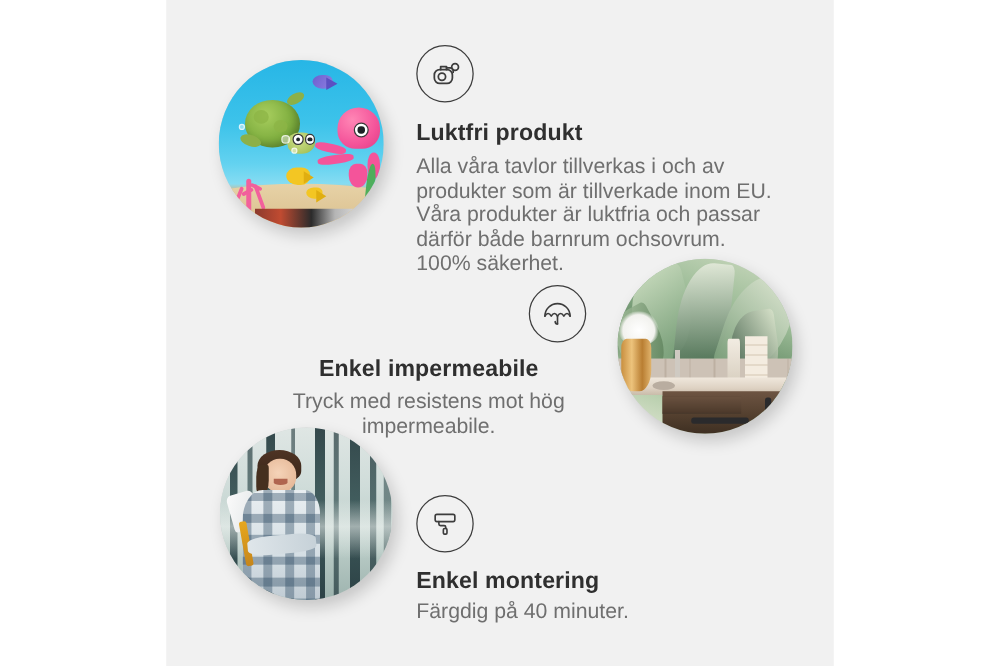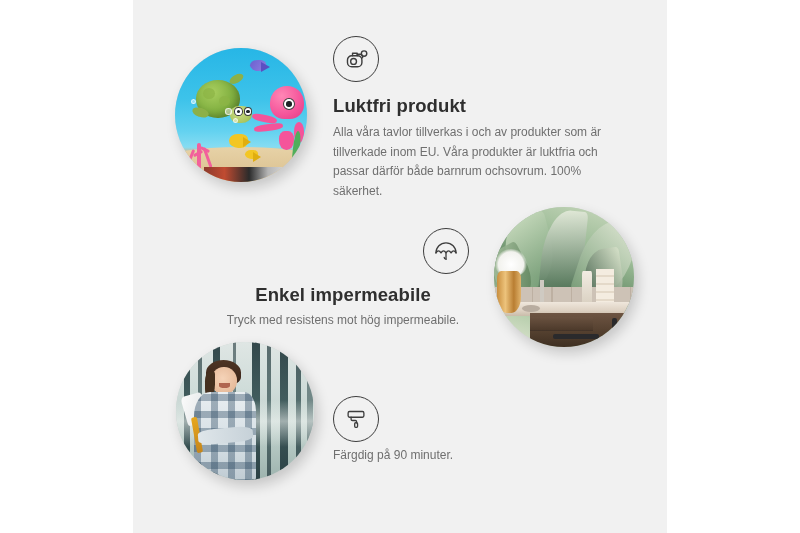--- a/index.html
+++ b/index.html
@@ -304,21 +304,21 @@
     display:flex; align-items:center; justify-content:center;
     box-sizing:border-box;
   }
   .f-title {
     font-size:18.5px;
     font-weight:700;
     color:#2f2f2f;
     letter-spacing:.1px;
   }
   .f-body {
-    font-size:12px;
+    font-size:17px;
     line-height:19.5px;
     color:#6f6f6f;
   }
 
   .f1 { left:333px; top:36px; width:292px; }
   .f1 .f-title { margin-top:13px; }
   .f1 .f-body  { margin-top:6px; }
 
   .f2 { left:213px; top:228px; width:260px; text-align:center; }
   .f2 .icon-wrap { display:flex; justify-content:flex-end; padding-right:4px; }
@@ -448,16 +448,17 @@
   </div>
 
   <div class="feature f3">
     <div class="icon-circle">
       <svg width="28" height="28" viewBox="0 0 32 32" fill="none" stroke="#3d3d3d" stroke-width="1.5" stroke-linecap="round" stroke-linejoin="round">
           <rect x="7" y="7.4" width="18" height="6.6" rx="1.6"></rect>
           <path d="M10.4 14 v2.2 a1.5 1.5 0 0 0 1.5 1.5 h3.3 a1.5 1.5 0 0 1 1.5 1.5 v1.1"></path>
           <rect x="14.5" y="20.3" width="3.3" height="5.2" rx="1.1"></rect>
       </svg>
     </div>
-    <div class="f-body">Färgdig på 90 minuter.</div>
+    <div class="f-title">Enkel montering</div>
+    <div class="f-body">Färgdig på 40 minuter.</div>
   </div>
 
 </div>
 
 </body></html>

